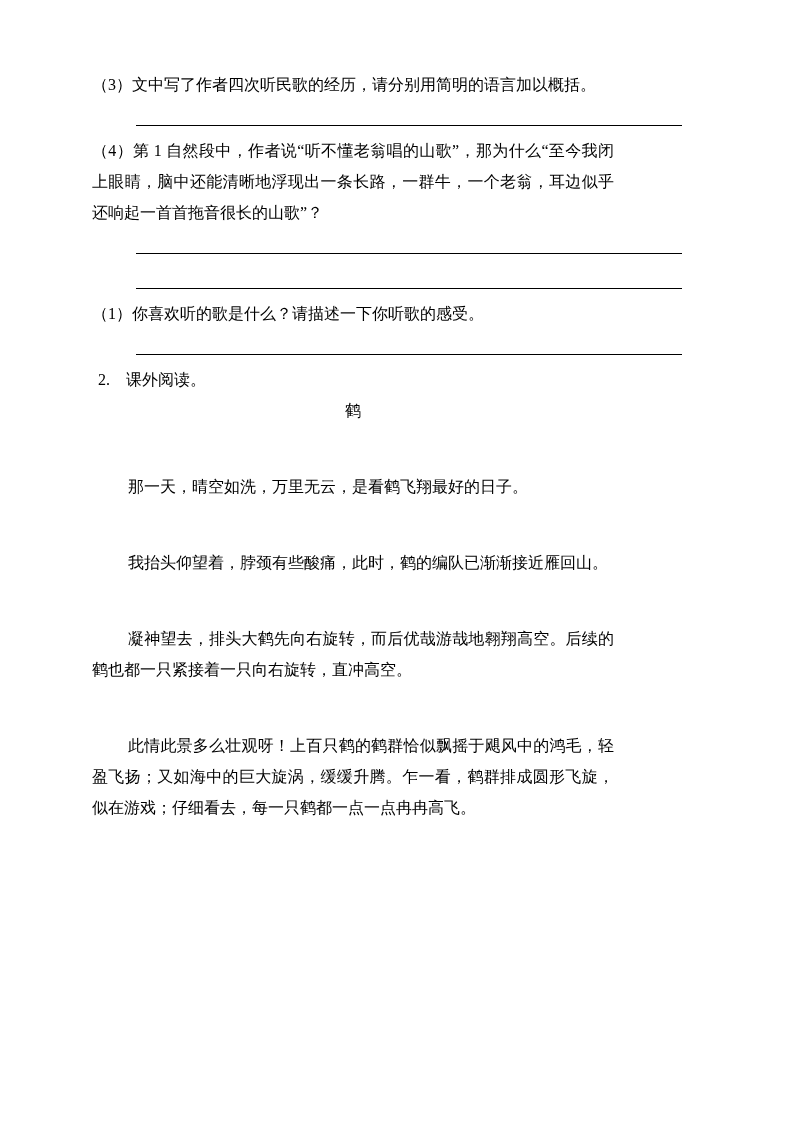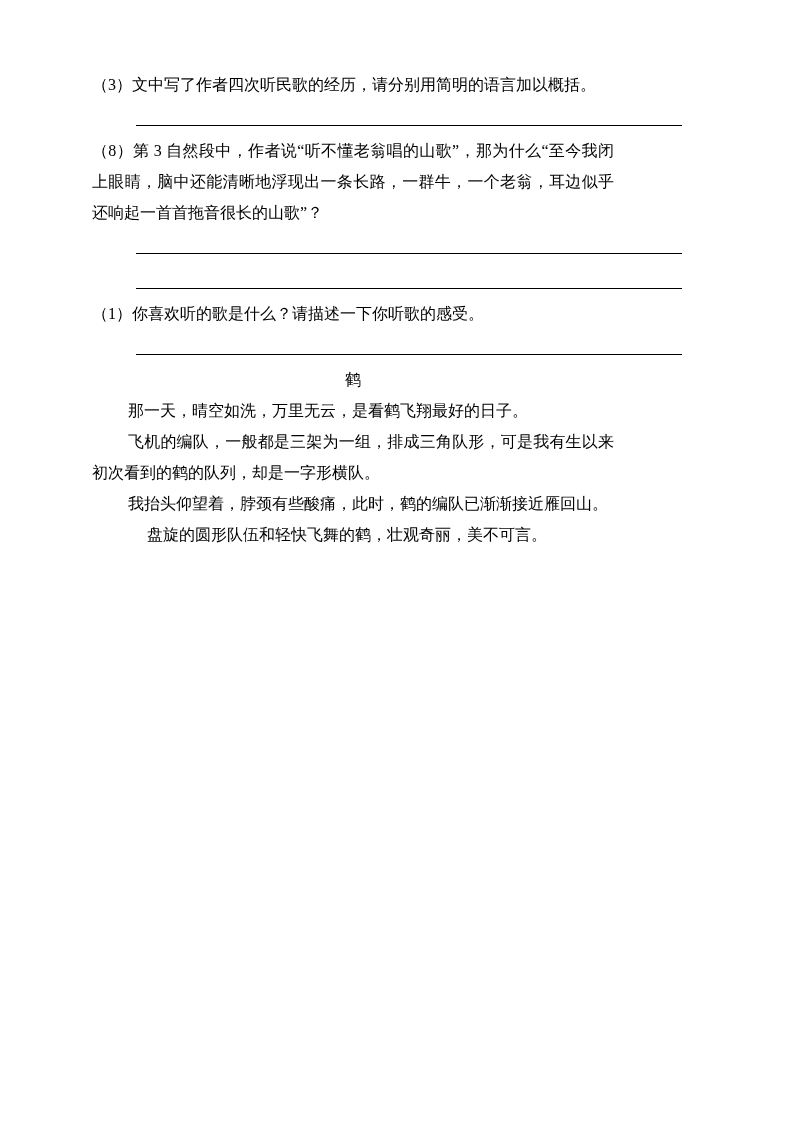--- a/index.html
+++ b/index.html
@@ -30,43 +30,45 @@
   }
   .section-head {
     padding-left: 6px;
   }
   .passage-title {
     text-align: center;
   }
   .para {
     text-indent: 36px;
     text-align: justify;
+    margin-top: 45px;
   }
   .para.deep-indent {
     text-indent: 55px;
   }
 </style>
 </head>
 <body>
 
 <div class="page">
 
   <div class="q-line">（3）文中写了作者四次听民歌的经历，请分别用简明的语言加以概括。</div>
   <div class="answer-line"></div>
 
-  <div class="q-line">（8）第 3 自然段中，作者说“听不懂老翁唱的山歌”，那为什么“至今我闭上眼睛，脑中还能清晰地浮现出一条长路，一群牛，一个老翁，耳边似乎还响起一首首拖音很长的山歌”？</div>
+  <div class="q-line">（4）第 1 自然段中，作者说“听不懂老翁唱的山歌”，那为什么“至今我闭上眼睛，脑中还能清晰地浮现出一条长路，一群牛，一个老翁，耳边似乎还响起一首首拖音很长的山歌”？</div>
   <div class="answer-line"></div>
 
   <div class="answer-line"></div>
 
   <div class="q-line">（1）你喜欢听的歌是什么？请描述一下你听歌的感受。</div>
   <div class="answer-line"></div>
 
+  <div class="section-head">2.　课外阅读。</div>
 
   <div class="passage-title">鹤</div>
 
   <p class="para">那一天，晴空如洗，万里无云，是看鹤飞翔最好的日子。</p>
-  <p class="para">飞机的编队，一般都是三架为一组，排成三角队形，可是我有生以来初次看到的鹤的队列，却是一字形横队。</p>
   <p class="para">我抬头仰望着，脖颈有些酸痛，此时，鹤的编队已渐渐接近雁回山。</p>
-  <p class="para deep-indent">盘旋的圆形队伍和轻快飞舞的鹤，壮观奇丽，美不可言。</p>
+  <p class="para">凝神望去，排头大鹤先向右旋转，而后优哉游哉地翱翔高空。后续的鹤也都一只紧接着一只向右旋转，直冲高空。</p>
+  <p class="para">此情此景多么壮观呀！上百只鹤的鹤群恰似飘摇于飓风中的鸿毛，轻盈飞扬；又如海中的巨大旋涡，缓缓升腾。乍一看，鹤群排成圆形飞旋，似在游戏；仔细看去，每一只鹤都一点一点冉冉高飞。</p>
 
 
 </div>
 
 </body></html>

